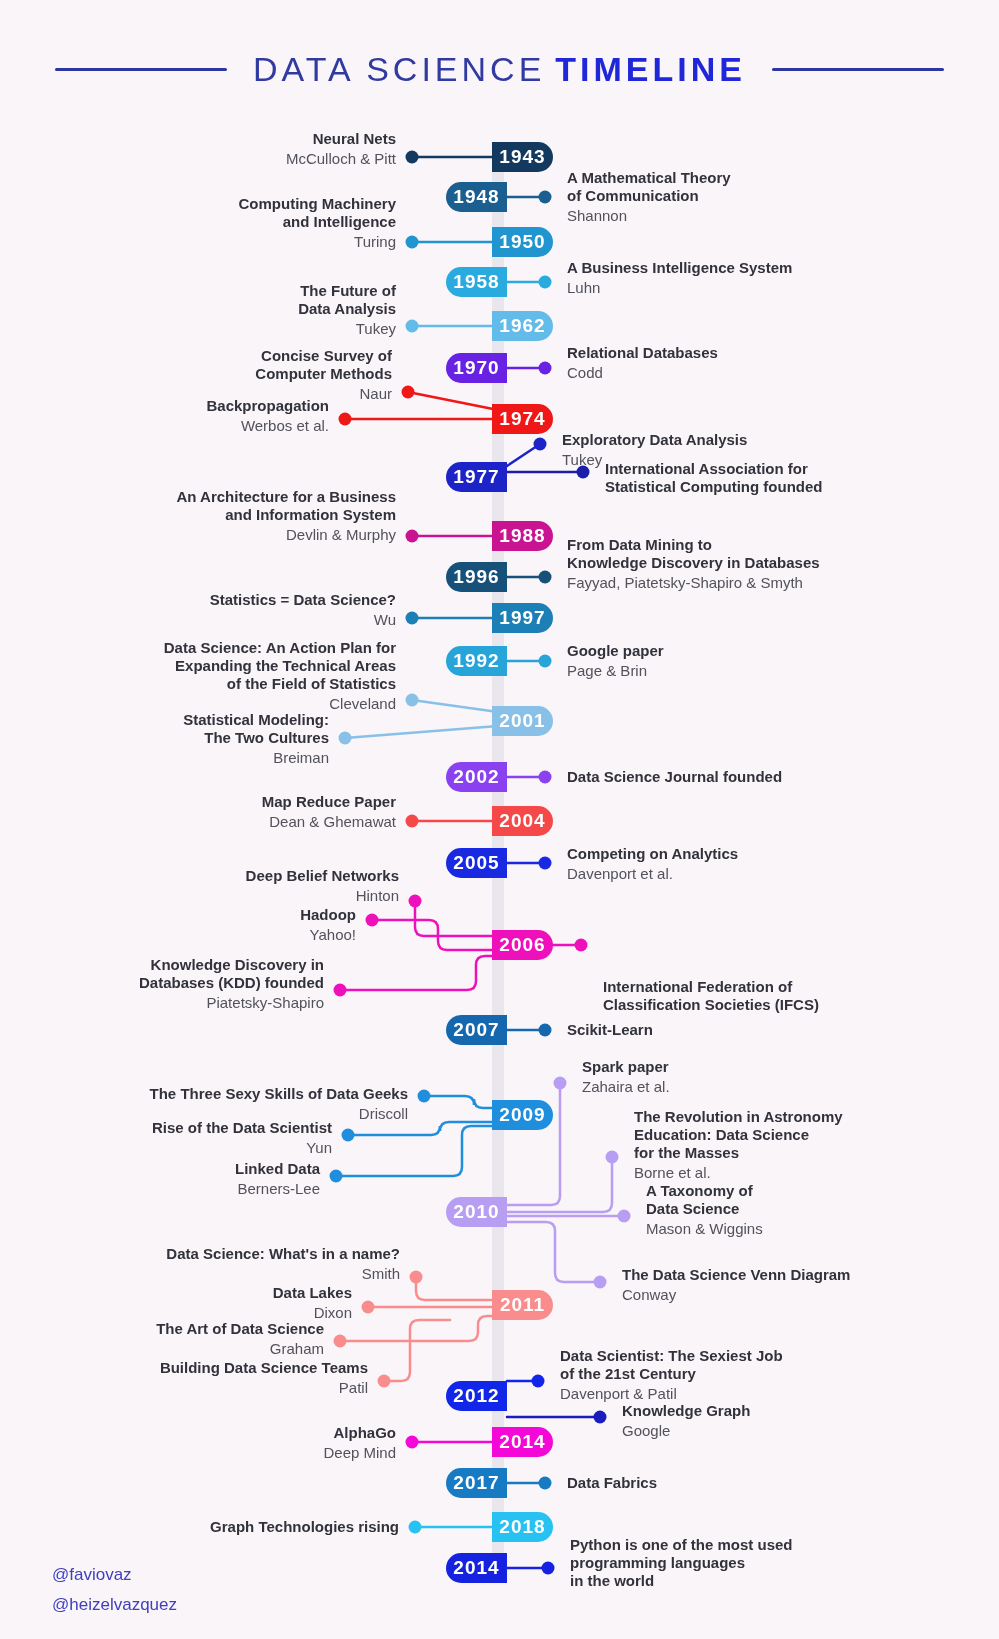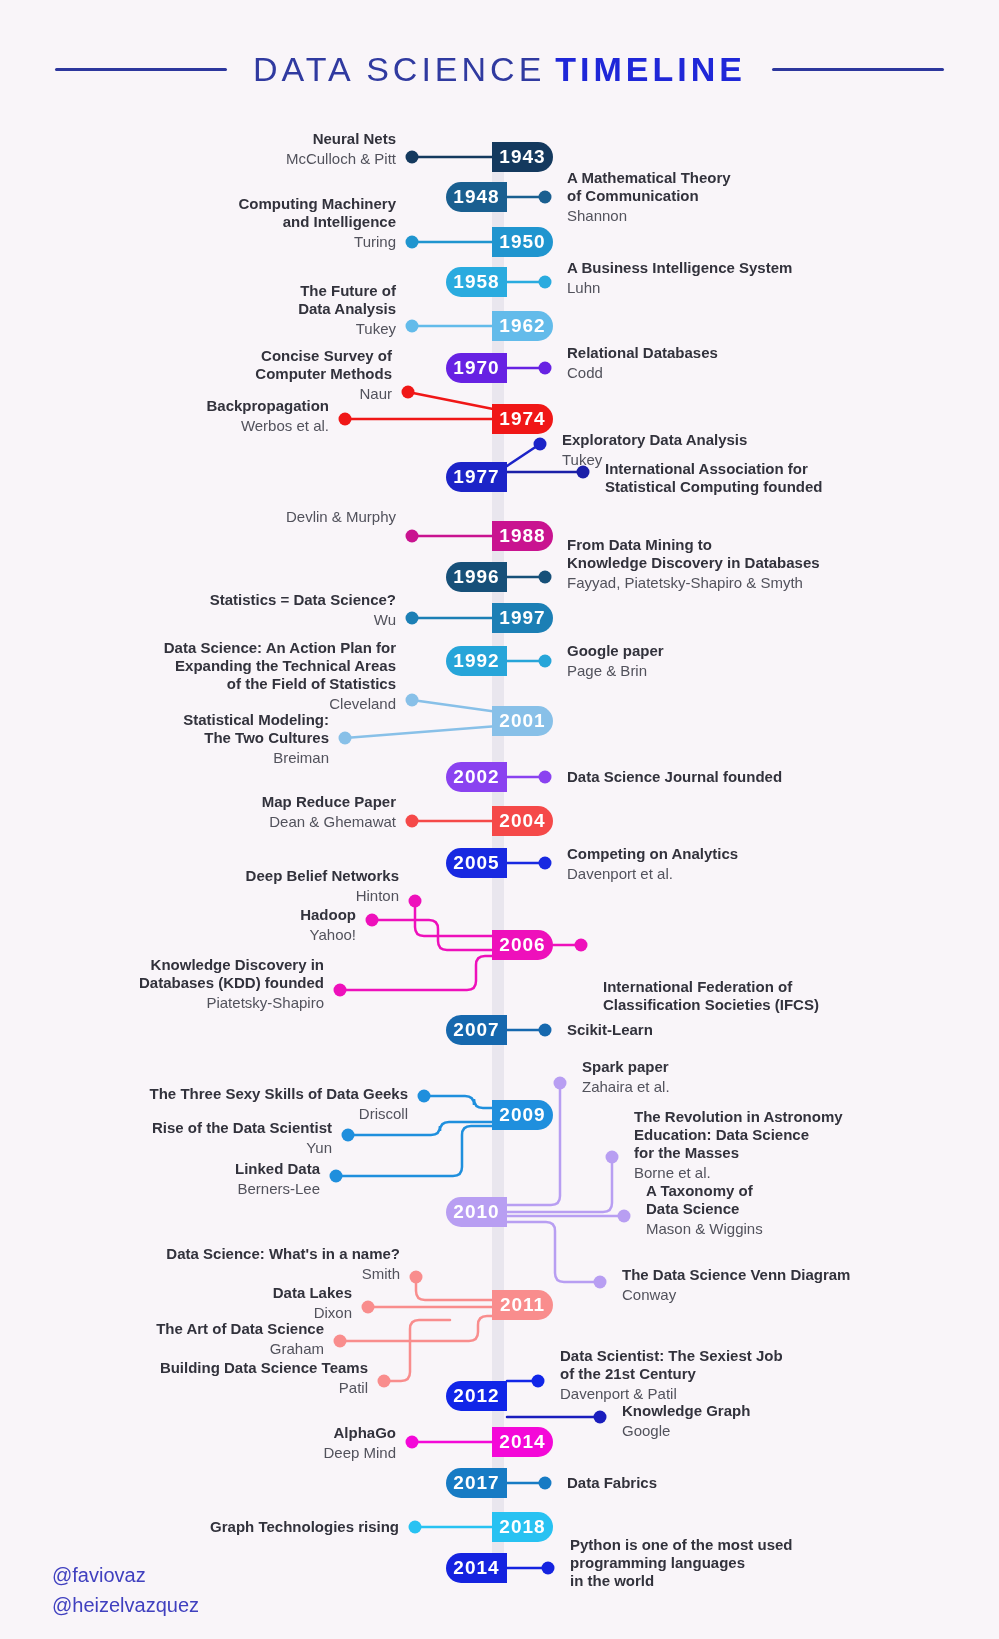--- a/index.html
+++ b/index.html
@@ -19,21 +19,21 @@
         font-size:19px;font-weight:bold;letter-spacing:1px;z-index:3;}
   .pill.right{left:492px;border-radius:0 15px 15px 0;}
   .pill.left{left:446px;border-radius:15px 0 0 15px;}
   .label{position:absolute;transform:translateY(-50%);z-index:4;}
   .label.left{text-align:right;}
   .label.right{text-align:left;}
   .t-line{font-weight:bold;font-size:15px;color:#32323c;line-height:18px;white-space:nowrap;}
   .a-line{font-weight:normal;font-size:15px;color:#52525c;line-height:18px;white-space:nowrap;}
   .authors .a-line:first-child{margin-top:2px;}
   .footer{position:absolute;left:52px;top:1560px;z-index:4;}
-  .handle{font-size:20px;color:#4040bf;line-height:30px;white-space:nowrap;}
+  .handle{font-size:17px;color:#4040bf;line-height:30px;white-space:nowrap;}
 </style>
 </head>
 <body>
 
 <div class="page" id="page">
   <div class="header">
     <div class="rule"></div>
     <div class="title"><span class="t1">DATA SCIENCE</span><span class="t2">TIMELINE</span></div>
     <div class="rule"></div>
   </div>
@@ -210,20 +210,24 @@
         </div>
       </div>
       <div class="label right" style="top: 478px; left: 605px;">
         <div>
           <div class="t-line">International Association for</div>
           <div class="t-line">Statistical Computing founded</div>
         </div>
       </div>
       <div class="pill left" style="top: 462px; background: rgb(28, 36, 200); text-align: right;">1977</div>
       <div class="label left" style="top: 516px; right: 603px;">
+        <div>
+          <div class="t-line">An Architecture for a Business</div>
+          <div class="t-line">and Information System</div>
+        </div>
         <div class="authors">
           <div class="a-line">Devlin &amp; Murphy</div>
         </div>
       </div>
       <div class="pill right" style="top: 521px; background: rgb(201, 19, 144);">1988</div>
       <div class="label right" style="top: 564px; left: 567px;">
         <div>
           <div class="t-line">From Data Mining to</div>
           <div class="t-line">Knowledge Discovery in Databases</div>
         </div>

